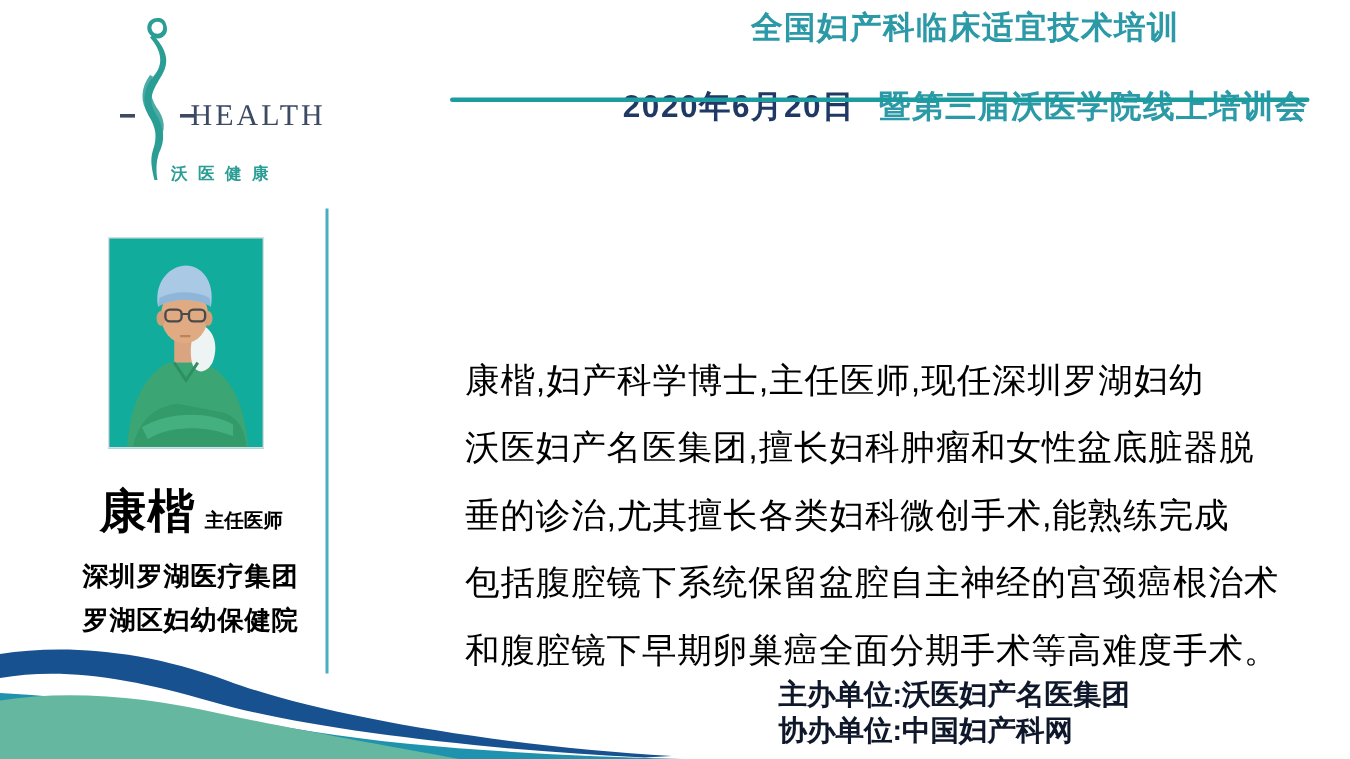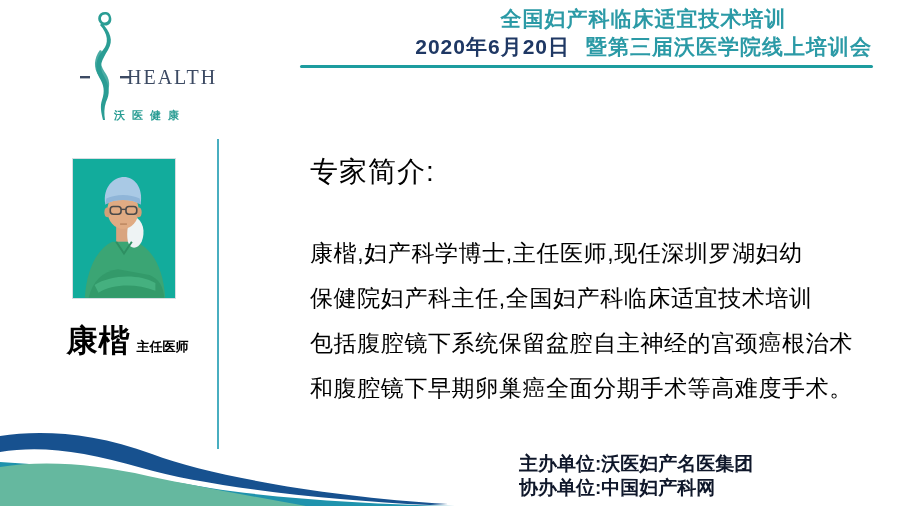--- a/index.html
+++ b/index.html
@@ -11,21 +11,21 @@
   .logo{position:absolute;left:8px;top:4px;width:215px;height:118px;}
   .logo-fig{position:absolute;left:72px;top:2px;width:50px;height:116px;}
   .logo-women{position:absolute;left:4px;top:62px;font-family:"Liberation Serif","DejaVu Serif",serif;
     font-size:20px;letter-spacing:2px;color:#3c4a63;font-weight:500;}
   .logo-health{position:absolute;left:103px;top:62px;font-family:"Liberation Serif","DejaVu Serif",serif;
     font-size:20px;letter-spacing:2px;color:#3c4a63;font-weight:500;margin-left:16px;}
   .logo-cn{position:absolute;left:106px;top:86px;font-size:11px;letter-spacing:7px;color:#2a9d94;font-weight:600;margin-top:18px;}
   
   .hdr{position:absolute;right:28px;top:5px;text-align:center;font-weight:bold;line-height:28px;}
   .hdr-l1{font-size:21px;color:#2b9aa6;letter-spacing:1px;}
-  .hdr-l2{font-size:21px;letter-spacing:1px;}
+  .hdr-l2{font-size:21px;letter-spacing:1px;margin-top:25px;}
   .hdr-date{color:#1f3864;margin-right:16px;}
   .hdr-l2-title{color:#2b9aa6;}
   .hdr-rule{position:absolute;left:300px;top:65px;width:573px;height:3px;background:#1d9c9f;border-radius:2px;}
   
   .photo{position:absolute;left:72px;top:158px;width:104px;height:141px;background:#12ac9c;
     border:1px solid #d7dde2;box-sizing:border-box;}
   .photo svg{display:block;width:100%;height:100%;}
   .name-row{position:absolute;left:30px;top:320px;width:195px;text-align:center;white-space:nowrap;color:#000;}
   .name{font-size:31px;font-weight:600;letter-spacing:1px;}
   .name-title{font-size:13px;font-weight:600;margin-left:6px;}
@@ -98,28 +98,32 @@
       <line x1="48" y1="66" x2="55" y2="66" stroke="#b9845d" stroke-width="1.4"></line>
 
       <path d="M44,84 L52,96 L60,84" fill="none" stroke="#2e8f62" stroke-width="2"></path>
     </svg>
   </div>
 
   <div class="name-row">
     <span class="name">康楷</span><span class="name-title">主任医师</span>
   </div>
 
+  <div class="affil">
+    <div>深圳罗湖医疗集团</div>
+    <div>罗湖区妇幼保健院</div>
+  </div>
 
   <div class="vline"></div>
 
-  <div class="heading">专家简介:</div>
 
   <div class="bio">
     <div>康楷,妇产科学博士,主任医师,现任深圳罗湖妇幼</div>
-    <div>保健院妇产科主任,全国妇产科临床适宜技术培训</div>
+    <div>沃医妇产名医集团,擅长妇科肿瘤和女性盆底脏器脱</div>
+    <div>垂的诊治,尤其擅长各类妇科微创手术,能熟练完成</div>
     <div>包括腹腔镜下系统保留盆腔自主神经的宫颈癌根治术</div>
     <div>和腹腔镜下早期卵巢癌全面分期手术等高难度手术。</div>
   </div>
 
   <div class="footer">
     <div><span>主办单位:</span><span>沃医妇产名医集团</span></div>
     <div><span>协办单位:</span><span>中国妇产科网</span></div>
   </div>
 
   <svg class="waves" viewBox="0 0 470 76" preserveAspectRatio="none">

